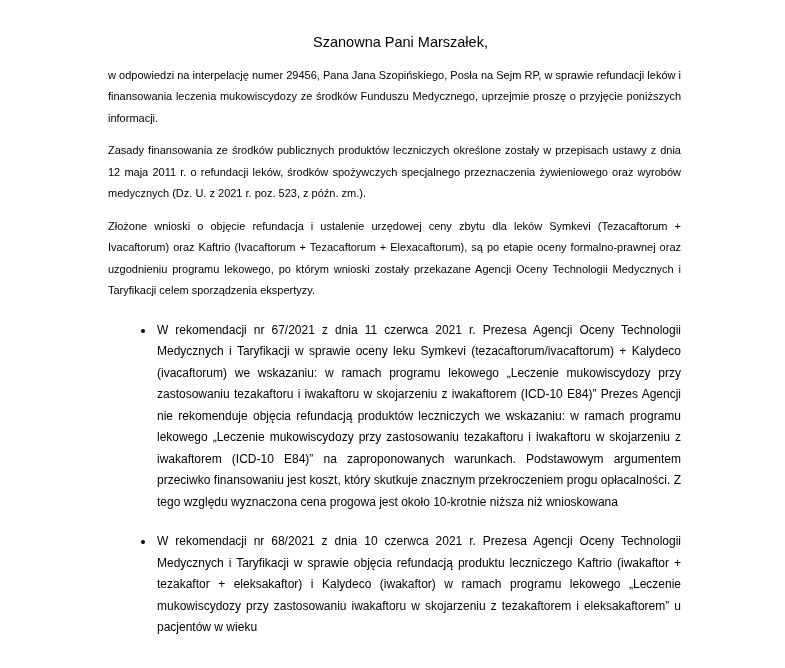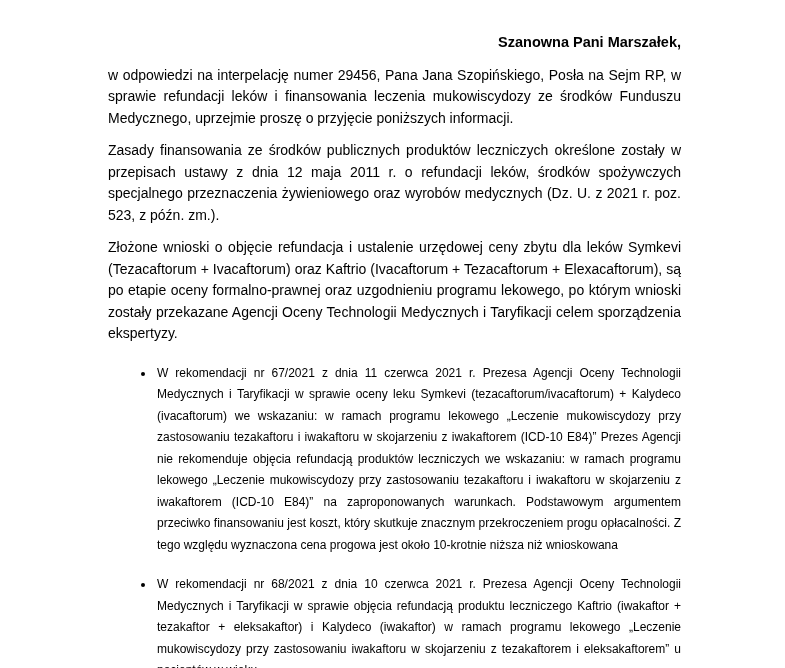--- a/index.html
+++ b/index.html
@@ -18,25 +18,24 @@
     box-sizing: border-box;
     width: 785px;
     height: 668px;
     padding: 32px 104px 0 108px;
     background: #ffffff;
   }
   .salutation {
     font-size: 14.5px;
     line-height: 21.5px;
     margin: 0 0 11px 12px;
-    text-align: right;
-    font-weight: bold;
+    text-align: center;
   }
   .para {
-    font-size: 14px;
+    font-size: 11px;
     line-height: 21.5px;
     margin: 0 0 11px 0;
     text-align: justify;
     text-justify: inter-word;
   }
   ul.recommendations {
     margin: 18px 0 0 0;
     padding: 0 0 0 47px;
     list-style: disc outside;
   }

